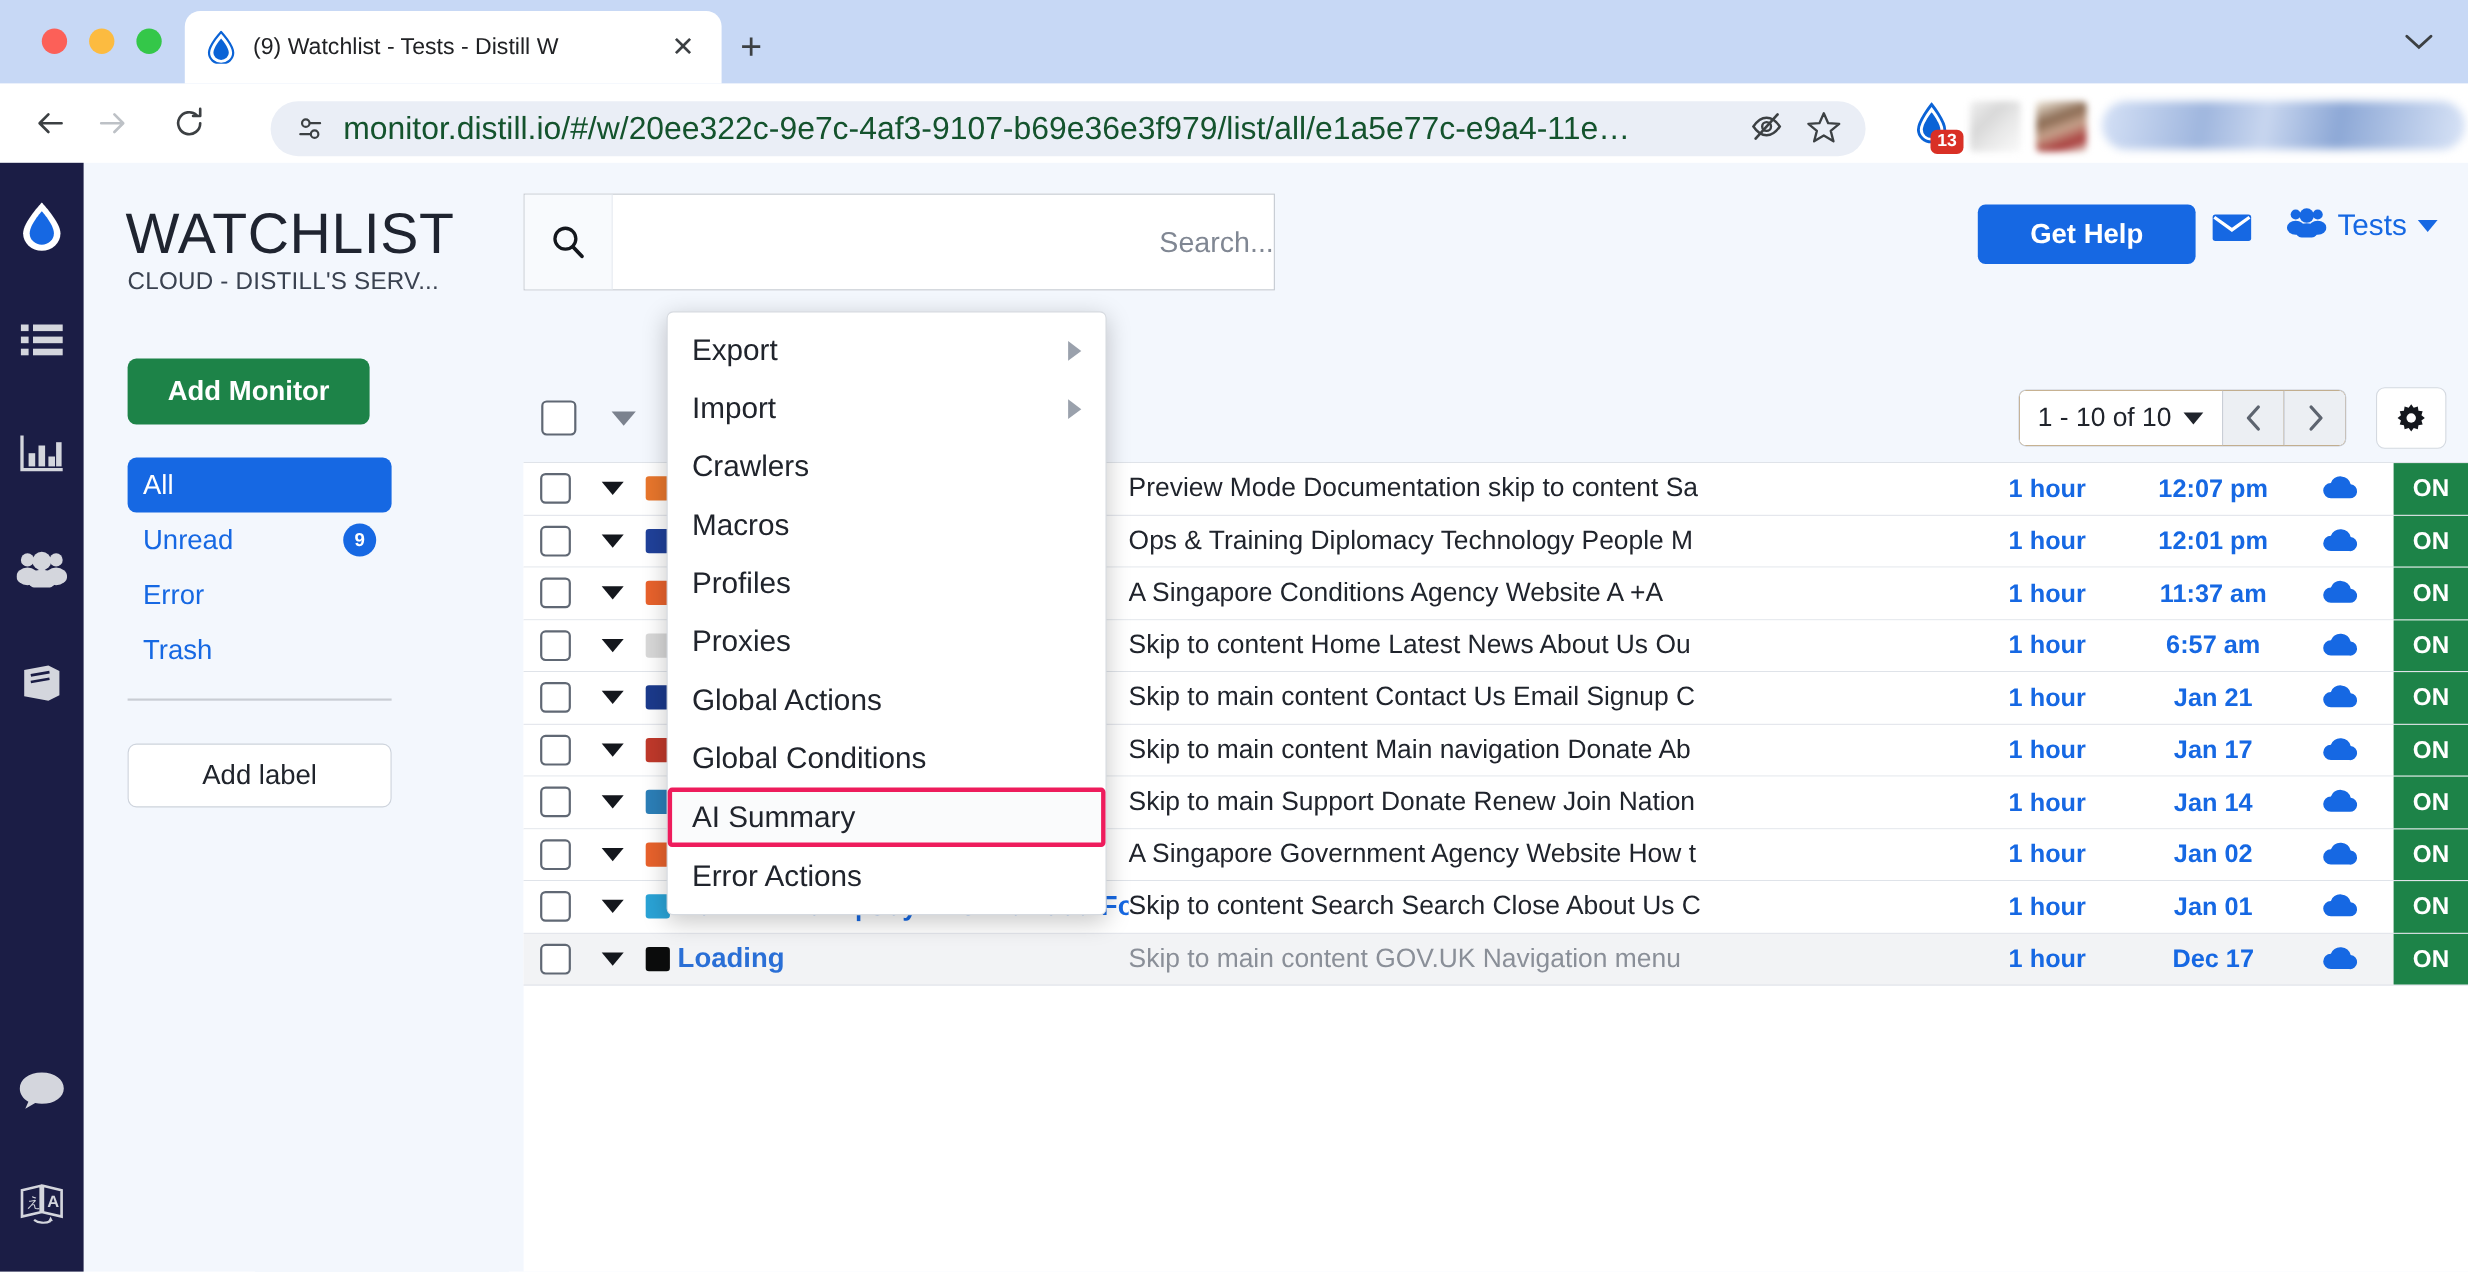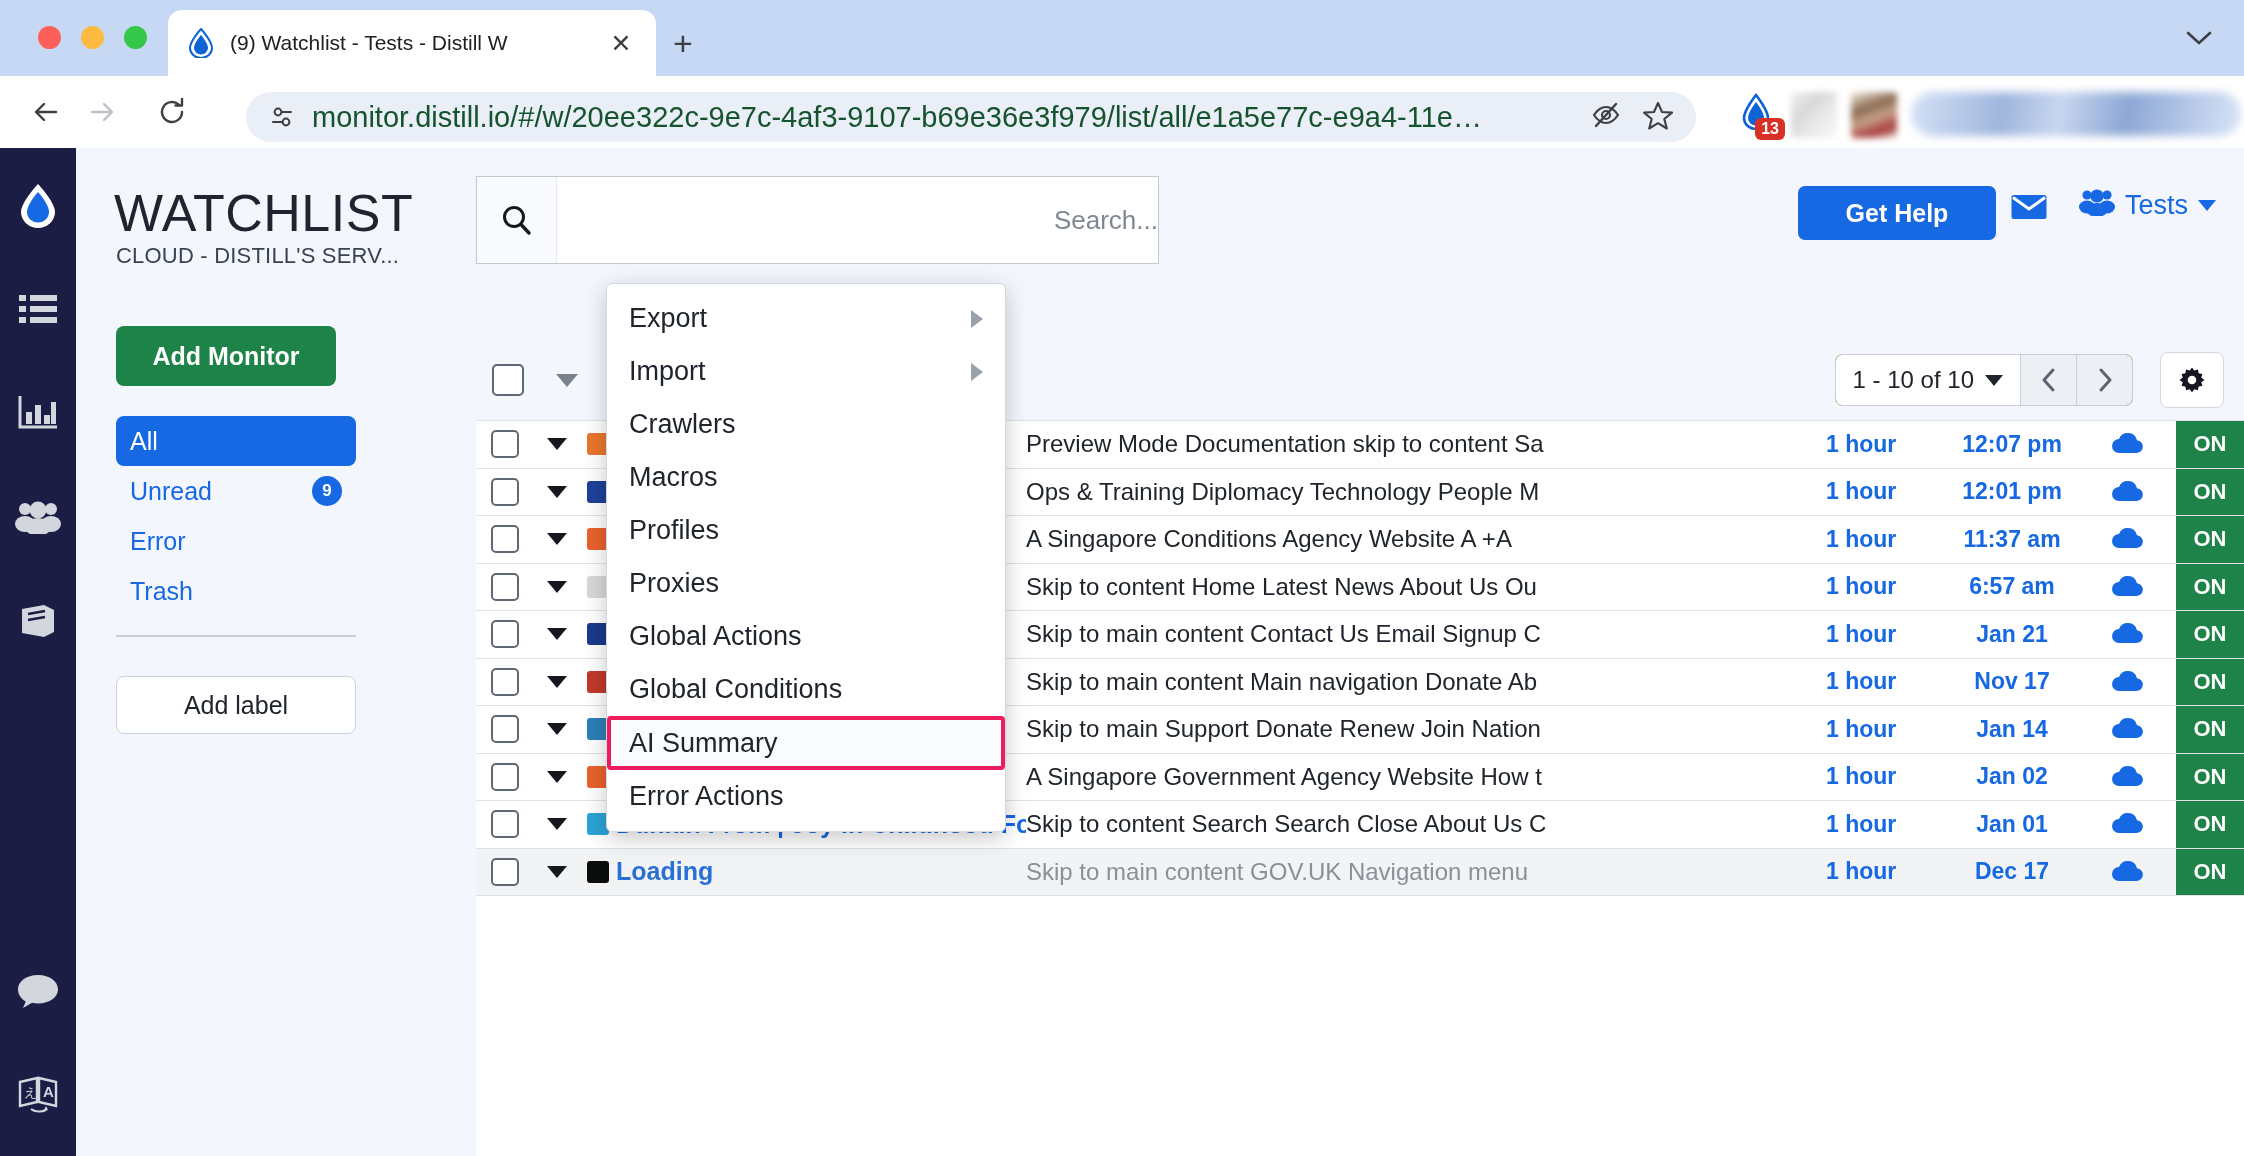--- a/index.html
+++ b/index.html
@@ -649,21 +649,21 @@
           </span>
           <span class="row-caret">
             <span class="caret-down"></span>
           </span>
           <span class="row-fav">
             <span class="fav" style="background:#c0392b"></span>
           </span>
           <span class="row-name"></span>
           <span class="row-snip">Skip to main content Main navigation Donate Ab</span>
           <span class="row-freq">1 hour</span>
-          <span class="row-date">Nov 17</span>
+          <span class="row-date">Jan 17</span>
           <span class="row-cloud">
             <svg width="36" height="24" viewBox="0 0 36 24">
               <path d="M9 21 a7 7 0 0 1 0-14 a9.5 9.5 0 0 1 18 1.2 a6.4 6.4 0 0 1 -1.2 12.8 Z" fill="#1668e3"></path>
             </svg>
           </span>
           <span class="row-on">ON</span>
         </div>
         <div class="row">
           <span class="row-chk">
             <span class="chk"></span>

